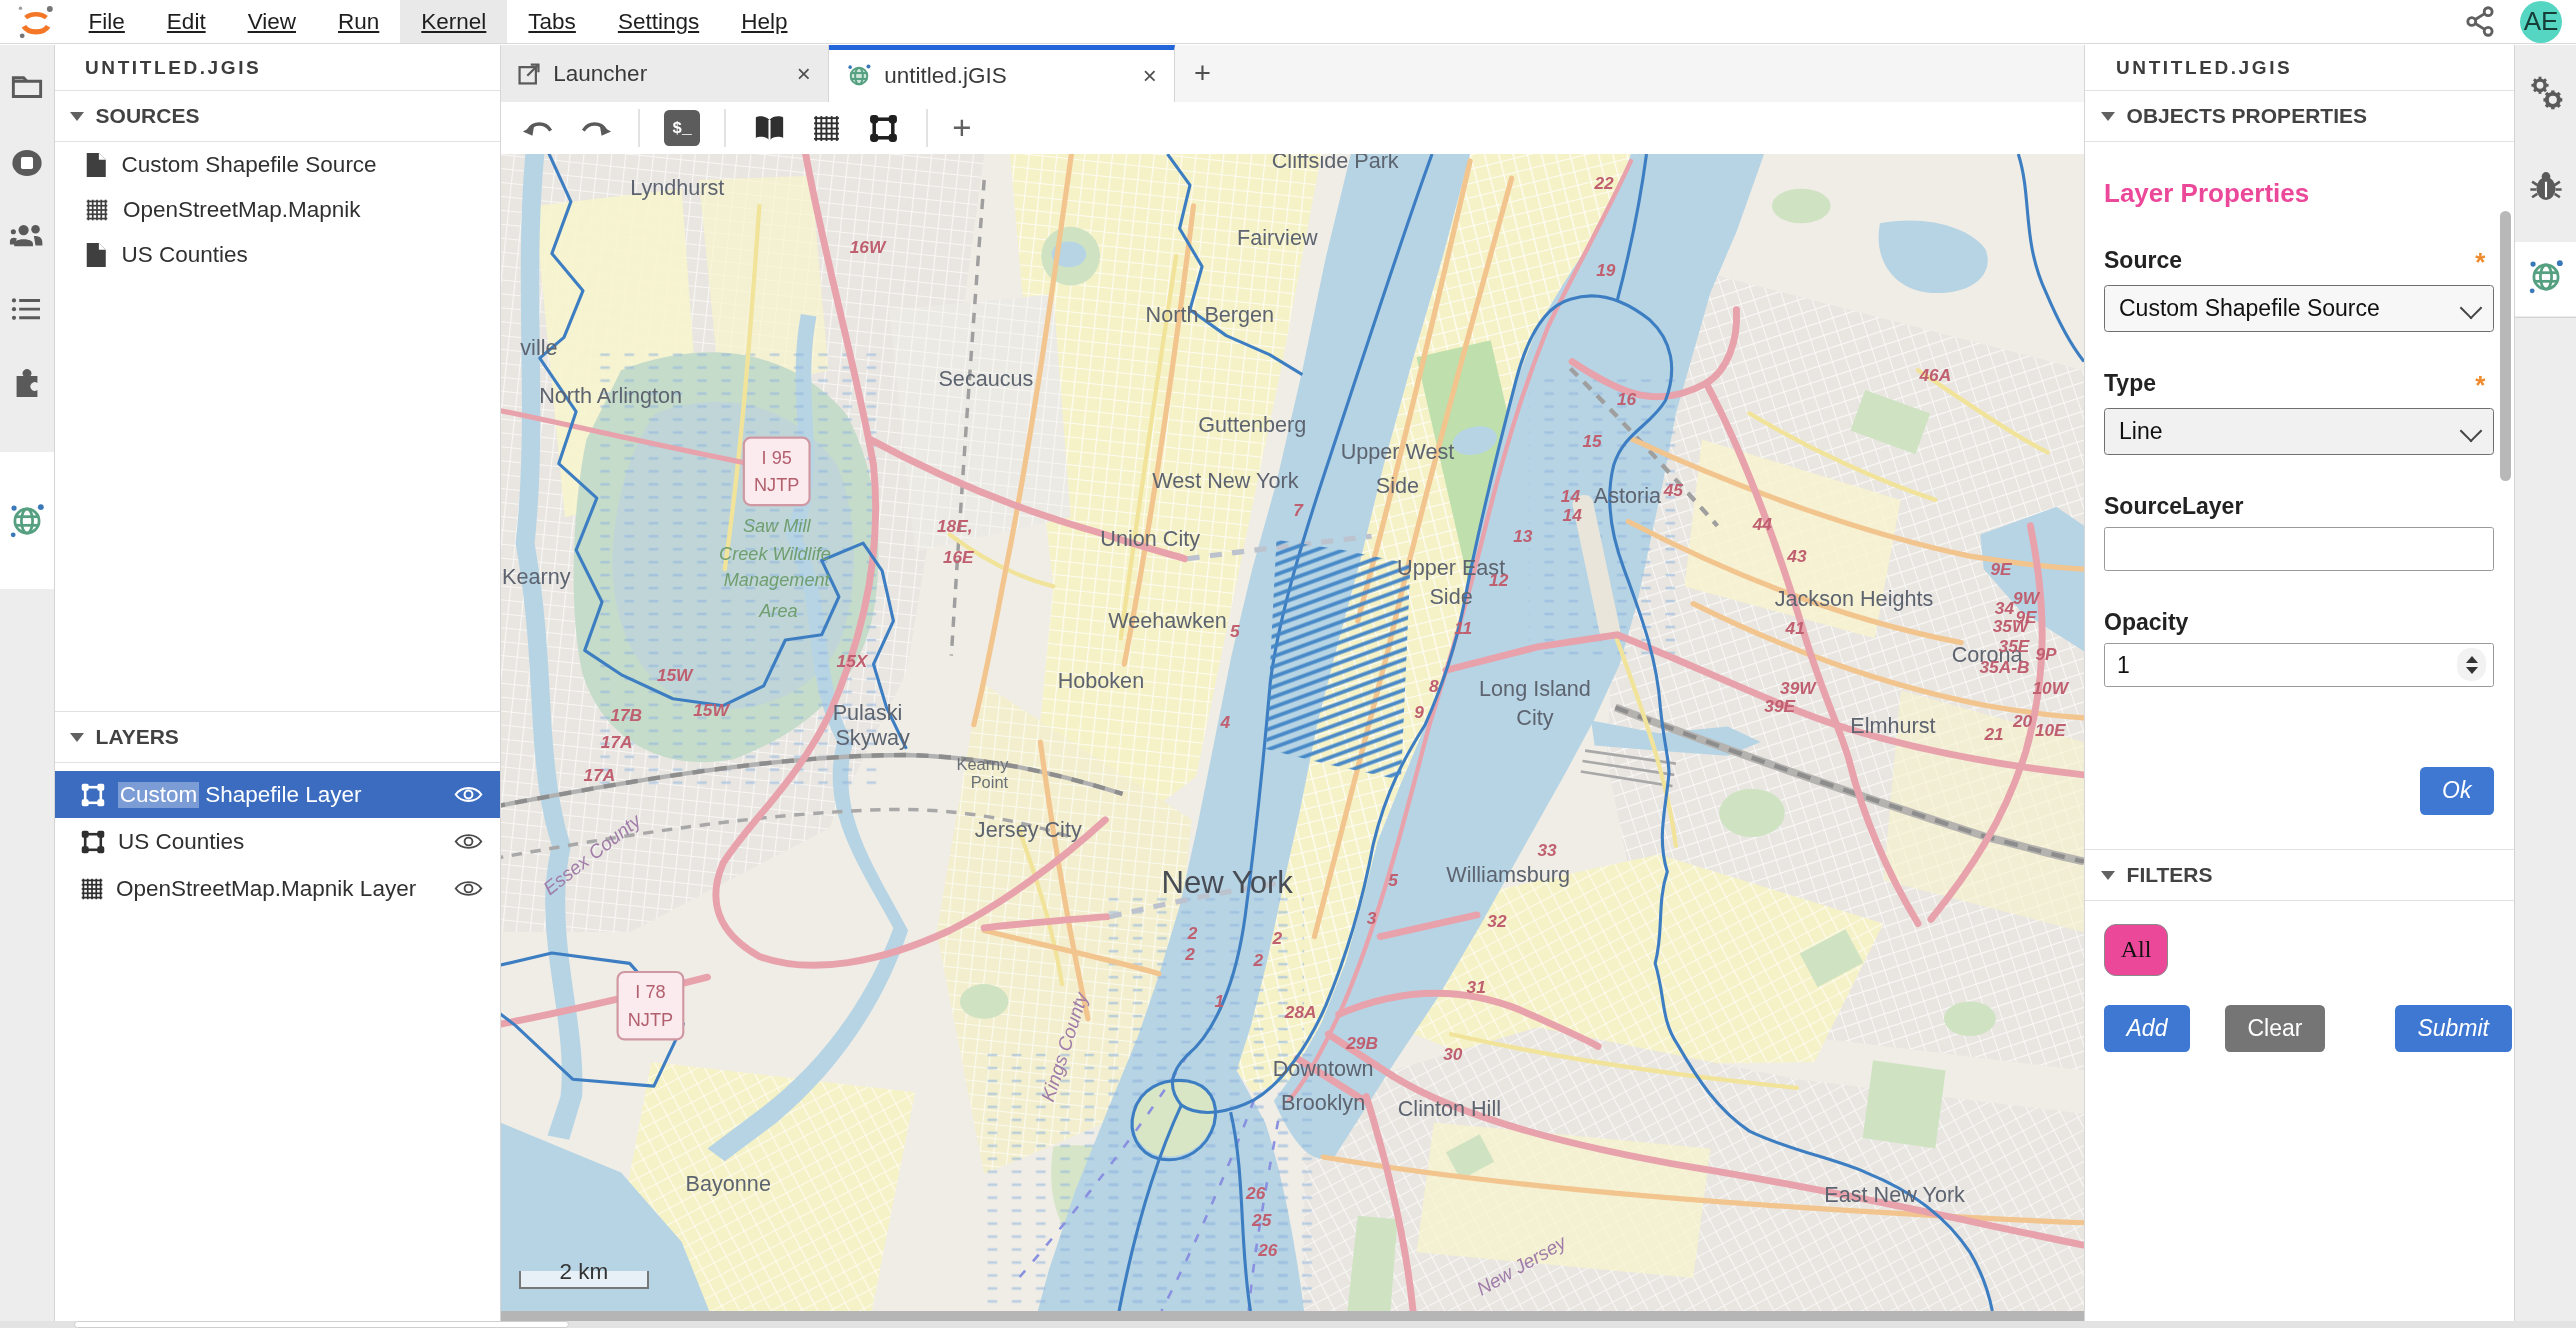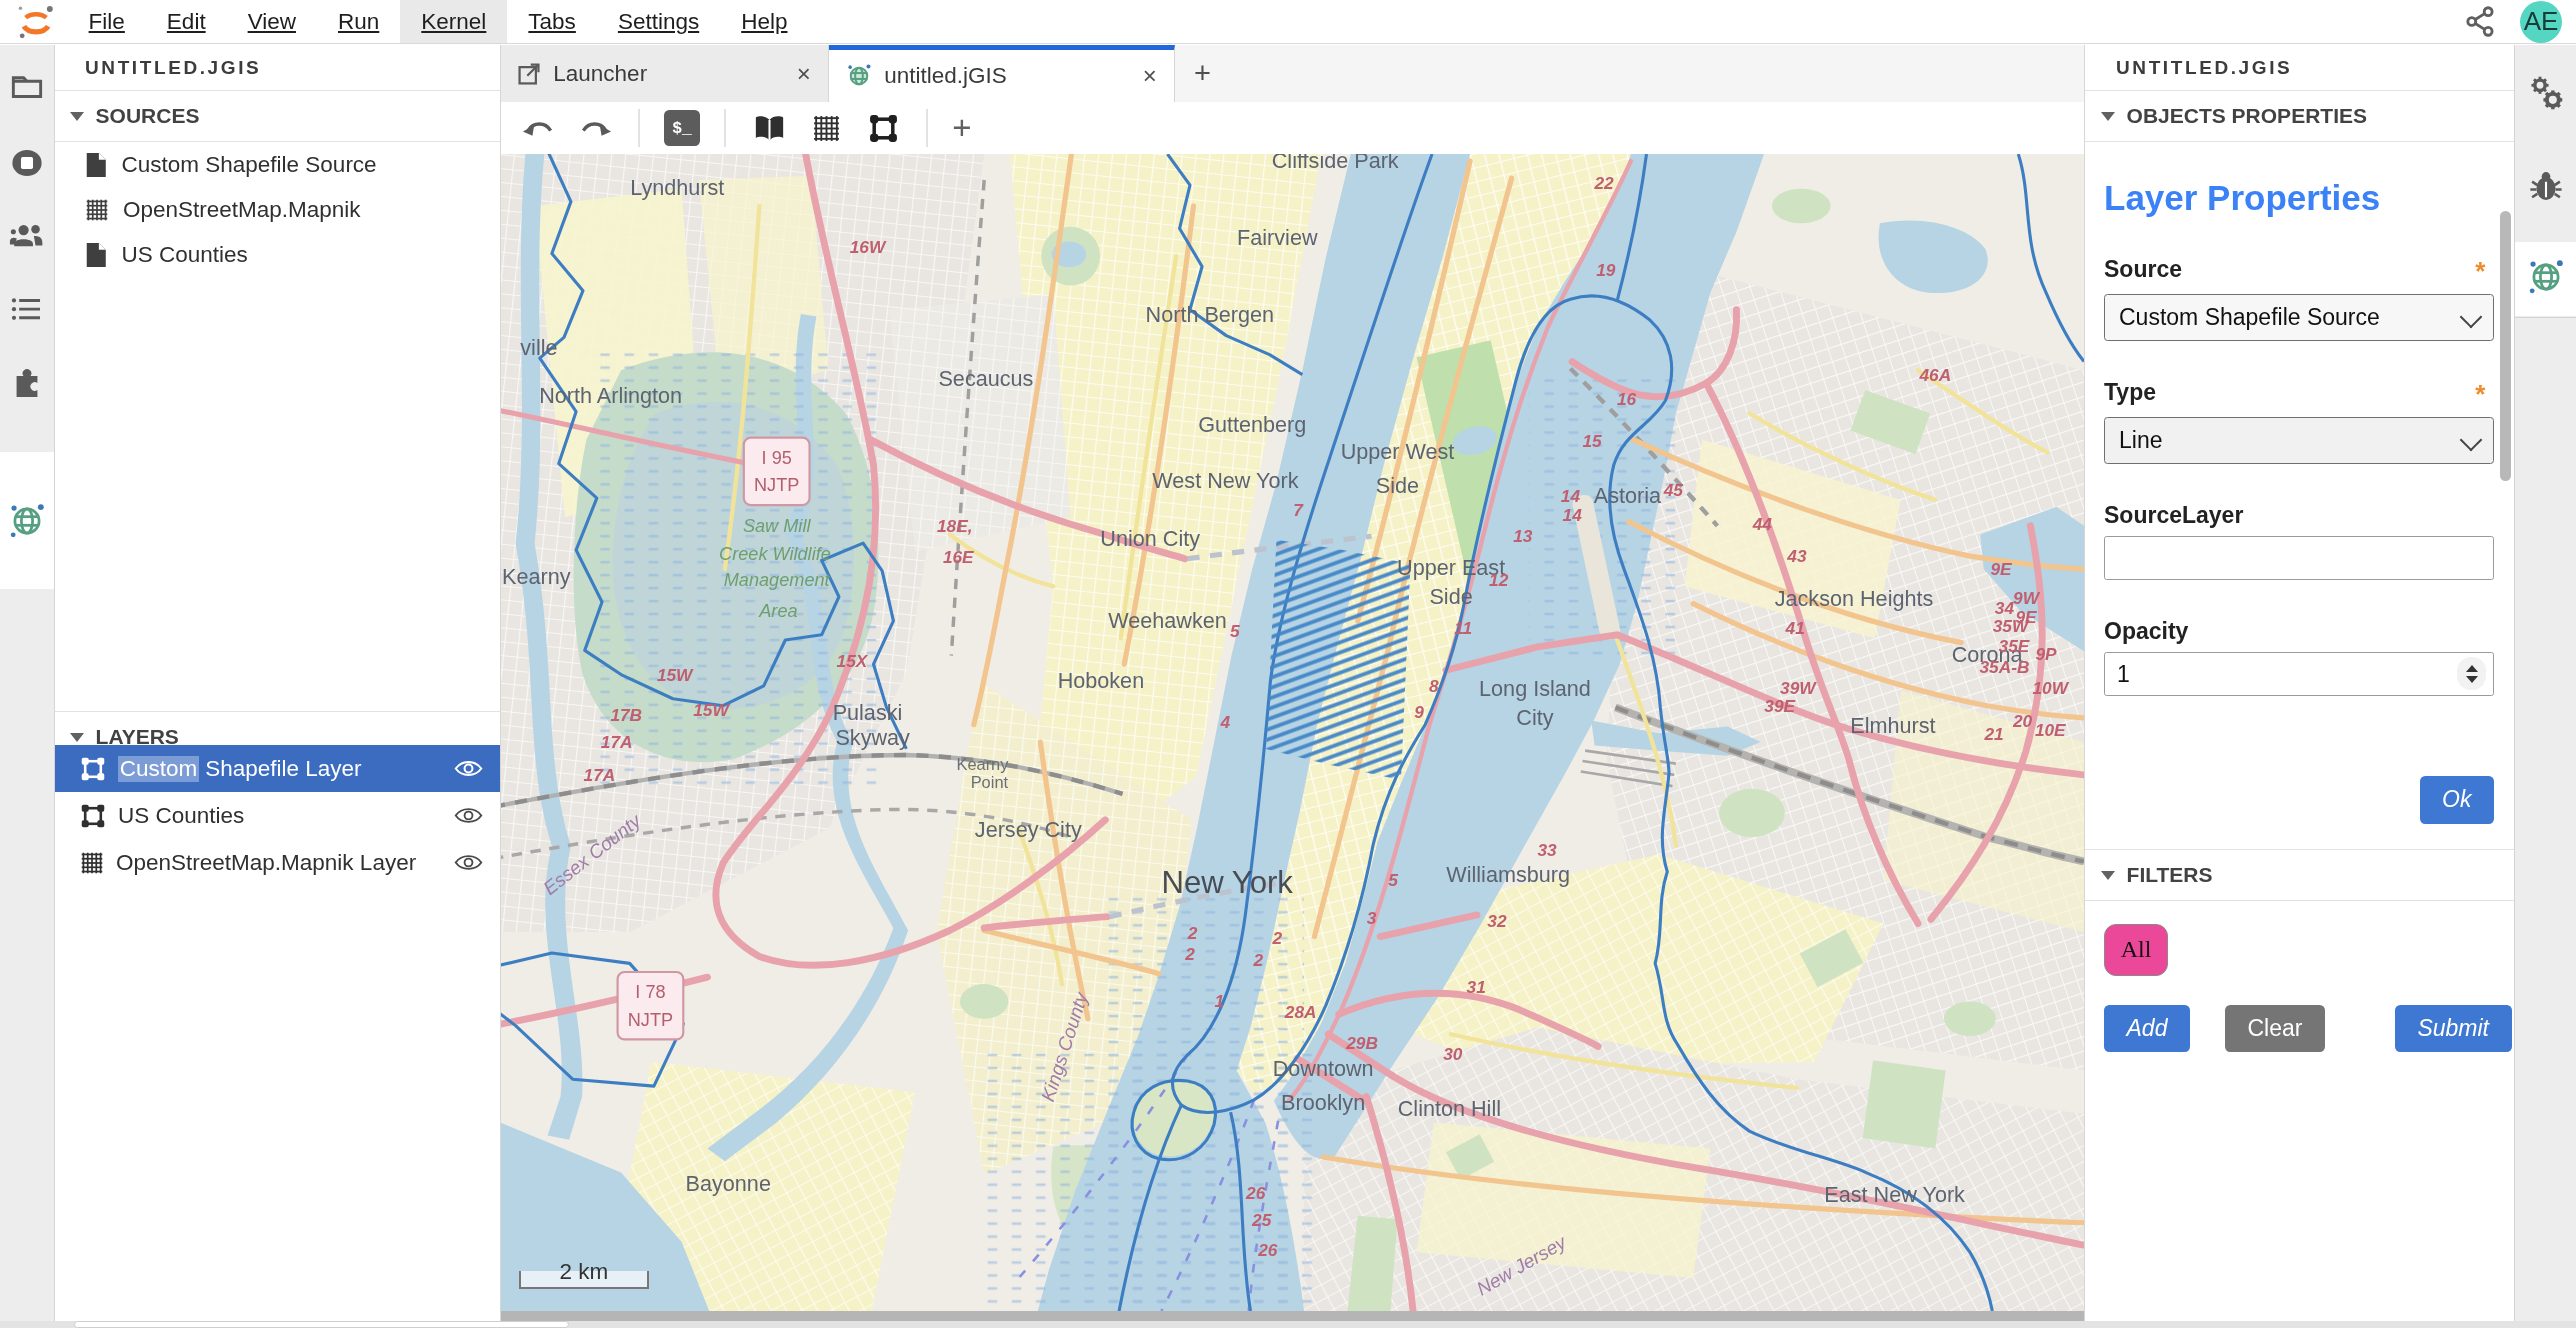--- a/index.html
+++ b/index.html
@@ -28,21 +28,21 @@
   .panel.right{left:2084px;width:430px;border-left:1.7px solid #d6d6d6;}
   .panel-title{height:45px;line-height:45px;border-bottom:1.7px solid #e2e2e2;padding-left:31px;
                font-size:19px;font-weight:700;letter-spacing:2.6px;color:#3c3c3c;}
   .section-head{height:50px;line-height:50px;border-bottom:1.7px solid #e2e2e2;display:flex;align-items:center;
                 font-size:21px;font-weight:700;color:#424242;}
   .caret{width:0;height:0;border-left:7.8px solid transparent;border-right:7.8px solid transparent;
          border-top:9.5px solid #616161;margin:0 12px 0 15.6px;}
   .src-item{height:45px;display:flex;align-items:center;font-size:22.5px;color:#303030;padding-left:31px;gap:14px;}
   .layers-head{position:absolute;left:0;right:0;top:666px;}
   .layers-head .sh{border-top:1.7px solid #e2e2e2;}
-  .layer-list{position:absolute;left:0;right:0;top:700px;}
+  .layer-list{position:absolute;left:0;right:0;top:726px;}
   .layer-row{height:47px;display:flex;align-items:center;font-size:22.5px;color:#303030;padding:0 17.3px 0 26px;gap:12px;}
   .layer-row .lbl{flex:1;white-space:nowrap;overflow:hidden;}
   .layer-row.selected{background:#3b6cc0;color:#ffffff;}
   .layer-row.selected .hl{background:rgba(255,255,255,.33);padding:1.7px 1.7px;}
   
   .dock{position:absolute;left:500px;top:45px;width:1584px;bottom:0;background:#fff;z-index:10;}
   .tabstrip{position:absolute;left:0;right:0;top:0;height:57px;background:#f5f5f5;
             border-bottom:1.7px solid #dcdcdc;display:flex;align-items:stretch;}
   .tab{display:flex;align-items:center;gap:12px;padding:0 17.3px;font-size:22.5px;color:#3a3a3a;
        background:#ebebeb;border-right:1.7px solid #d6d6d6;width:329px;box-sizing:border-box;}
@@ -68,21 +68,21 @@
   text.exit{font-size:20px;fill:#bf5f6f;font-style:italic;font-weight:700;}
   text.green{font-size:21px;fill:#6f9e6f;font-style:italic;}
   text.county{font-size:22px;fill:#a07ca8;font-style:italic;}
   text.small{font-size:19px;fill:#6a7076;}
   text{font-family:"Liberation Sans",sans-serif;text-anchor:middle;}
   .shield rect{fill:#fbeaee;stroke:#cf98a2;stroke-width:2.5;rx:8;}
   .shield text{font-size:21px;fill:#b2606e;}
   
   .props{position:absolute;left:0;right:0;top:97px;bottom:0;}
   .props-inner{padding:0 21px 0 19px;}
-  .rp-title{font-size:35px;font-weight:700;color:#3b82f6;margin:36px 0 0 0;}
+  .rp-title{font-size:26px;font-weight:700;color:#ec4899;margin:36px 0 0 0;}
   .field-label{font-size:23px;font-weight:700;color:#222;margin-top:38px;display:flex;}
   .req{color:#ef8b2d;font-size:26px;margin-left:auto;margin-right:8.6px;font-weight:700;}
   .selectbox{margin-top:7px;height:45px;border:1.7px solid #6f6f6f;border-radius:3.5px;background:#f7f7f7;
              display:flex;align-items:center;font-size:23px;color:#111;padding:0 14px;position:relative;}
   .selectbox .chev{position:absolute;right:14px;top:14px;width:14px;height:14px;border-left:2.6px solid #444;
                    border-bottom:2.6px solid #444;transform:rotate(-45deg);}
   .textinput{margin-top:7px;height:42px;border:1.7px solid #9a9a9a;border-radius:2.6px;background:#fff;
              font-size:23px;color:#111;display:flex;align-items:center;padding:0 12px;position:relative;}
   .spinner{position:absolute;right:7px;top:4.3px;width:29px;height:33px;border-radius:14px;background:#f2f2f2;
            display:flex;flex-direction:column;align-items:center;justify-content:center;gap:3.5px;}

